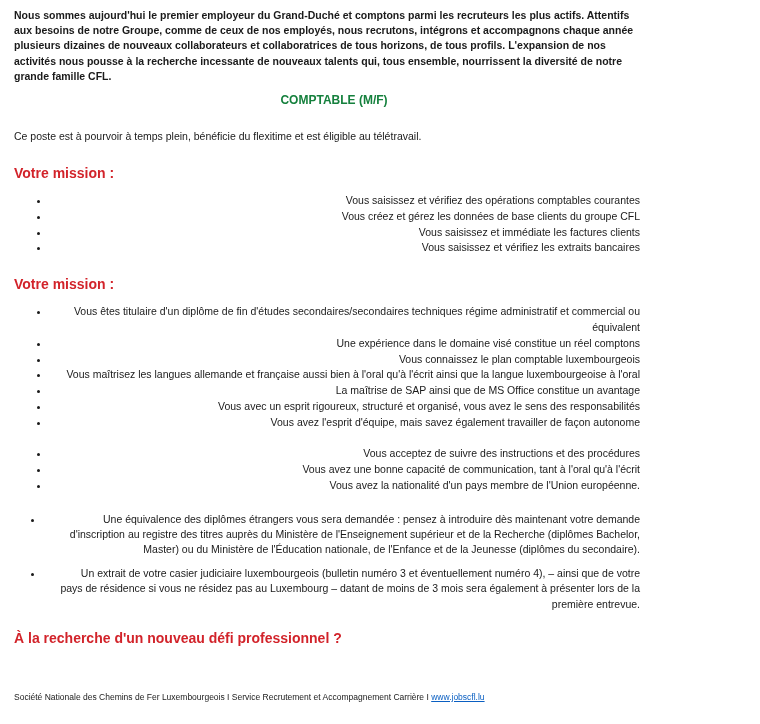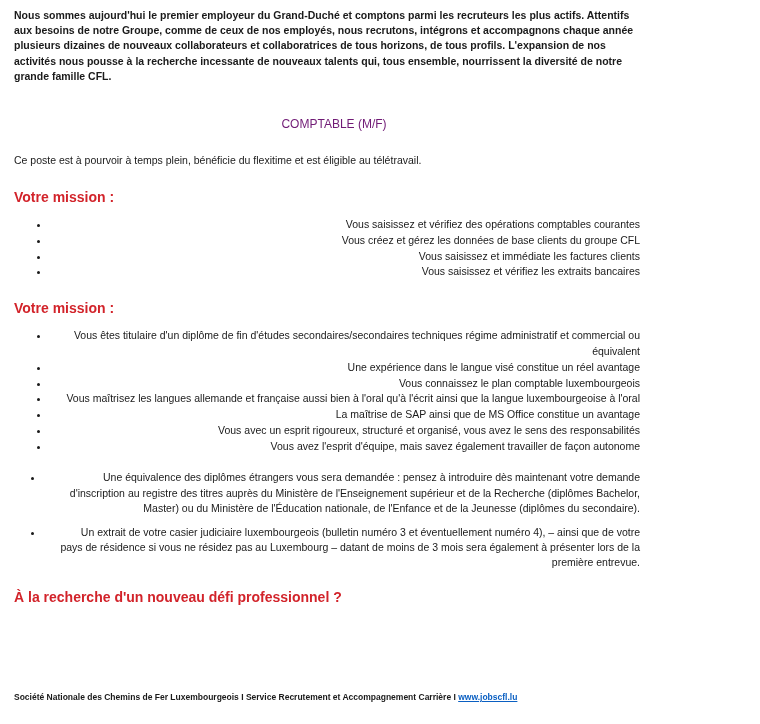--- a/index.html
+++ b/index.html
@@ -29,30 +29,30 @@
     box-sizing: border-box;
   }
   p {
     margin: 0 0 0 0;
     line-height: 1.45;
   }
   .intro {
     font-weight: bold;
     font-size: 10.5px;
     line-height: 1.45;
-    margin-bottom: 32px;
+    margin-bottom: 8px;
   }
   .lead {
     font-weight: bold;
     font-size: 10.5px;
     margin-bottom: 18px;
   }
   .job-title {
-    color: #701a75;
-    font-weight: normal;
+    color: #15803d;
+    font-weight: bold;
     font-size: 12px;
     text-align: center;
     width: 640px;
     margin: 0 0 20px 0;
   }
   .para {
     font-size: 10.5px;
     margin-bottom: 18px;
     line-height: 1.45;
   }
@@ -88,21 +88,21 @@
   }
   .link {
     color: #0a5fc2;
     text-decoration: underline;
   }
   .footer {
     position: absolute;
     left: 14px;
     bottom: 22px;
     font-size: 8.5px;
-    font-weight: bold;
+    font-weight: normal;
     color: #1a1a1a;
   }
   .footer .link {
     color: #0a5fc2;
   }
 </style>
 </head>
 <body>
 
 <div class="page">
@@ -120,26 +120,31 @@
     <ul>
       <li>Vous saisissez et vérifiez des opérations comptables courantes</li>
       <li>Vous créez et gérez les données de base clients du groupe CFL</li>
       <li>Vous saisissez et immédiate les factures clients</li>
       <li>Vous saisissez et vérifiez les extraits bancaires</li>
     </ul>
 
     <p class="section-head">Votre mission :</p>
     <ul class="gap-after">
       <li>Vous êtes titulaire d'un diplôme de fin d'études secondaires/secondaires techniques régime administratif et commercial ou équivalent</li>
-      <li>Une expérience dans le langue visé constitue un réel avantage</li>
+      <li>Une expérience dans le domaine visé constitue un réel comptons</li>
       <li>Vous connaissez le plan comptable luxembourgeois</li>
       <li>Vous maîtrisez les langues allemande et française aussi bien à l'oral qu'à l'écrit ainsi que la langue luxembourgeoise à l'oral</li>
       <li>La maîtrise de SAP ainsi que de MS Office constitue un avantage</li>
       <li>Vous avec un esprit rigoureux, structuré et organisé, vous avez le sens des responsabilités</li>
       <li>Vous avez l'esprit d'équipe, mais savez également travailler de façon autonome</li>
+    </ul>
+    <ul>
+      <li>Vous acceptez de suivre des instructions et des procédures</li>
+      <li>Vous avez une bonne capacité de communication, tant à l'oral qu'à l'écrit</li>
+      <li>Vous avez la nationalité d'un pays membre de l'Union européenne.</li>
     </ul>
 
     <ul class="admin">
       <li>Une équivalence des diplômes étrangers vous sera demandée : pensez à introduire dès maintenant votre demande d'inscription au registre des titres auprès du Ministère de l'Enseignement supérieur et de la Recherche (diplômes Bachelor, Master) ou du Ministère de l'Éducation nationale, de l'Enfance et de la Jeunesse (diplômes du secondaire).</li>
       <li>Un extrait de votre casier judiciaire luxembourgeois (bulletin numéro 3 et éventuellement numéro 4), – ainsi que de votre pays de résidence si vous ne résidez pas au Luxembourg – datant de moins de 3 mois sera également à présenter lors de la première entrevue.</li>
     </ul>
 
     <p class="section-head">À la recherche d'un nouveau défi professionnel ?</p>
 
   </div>

